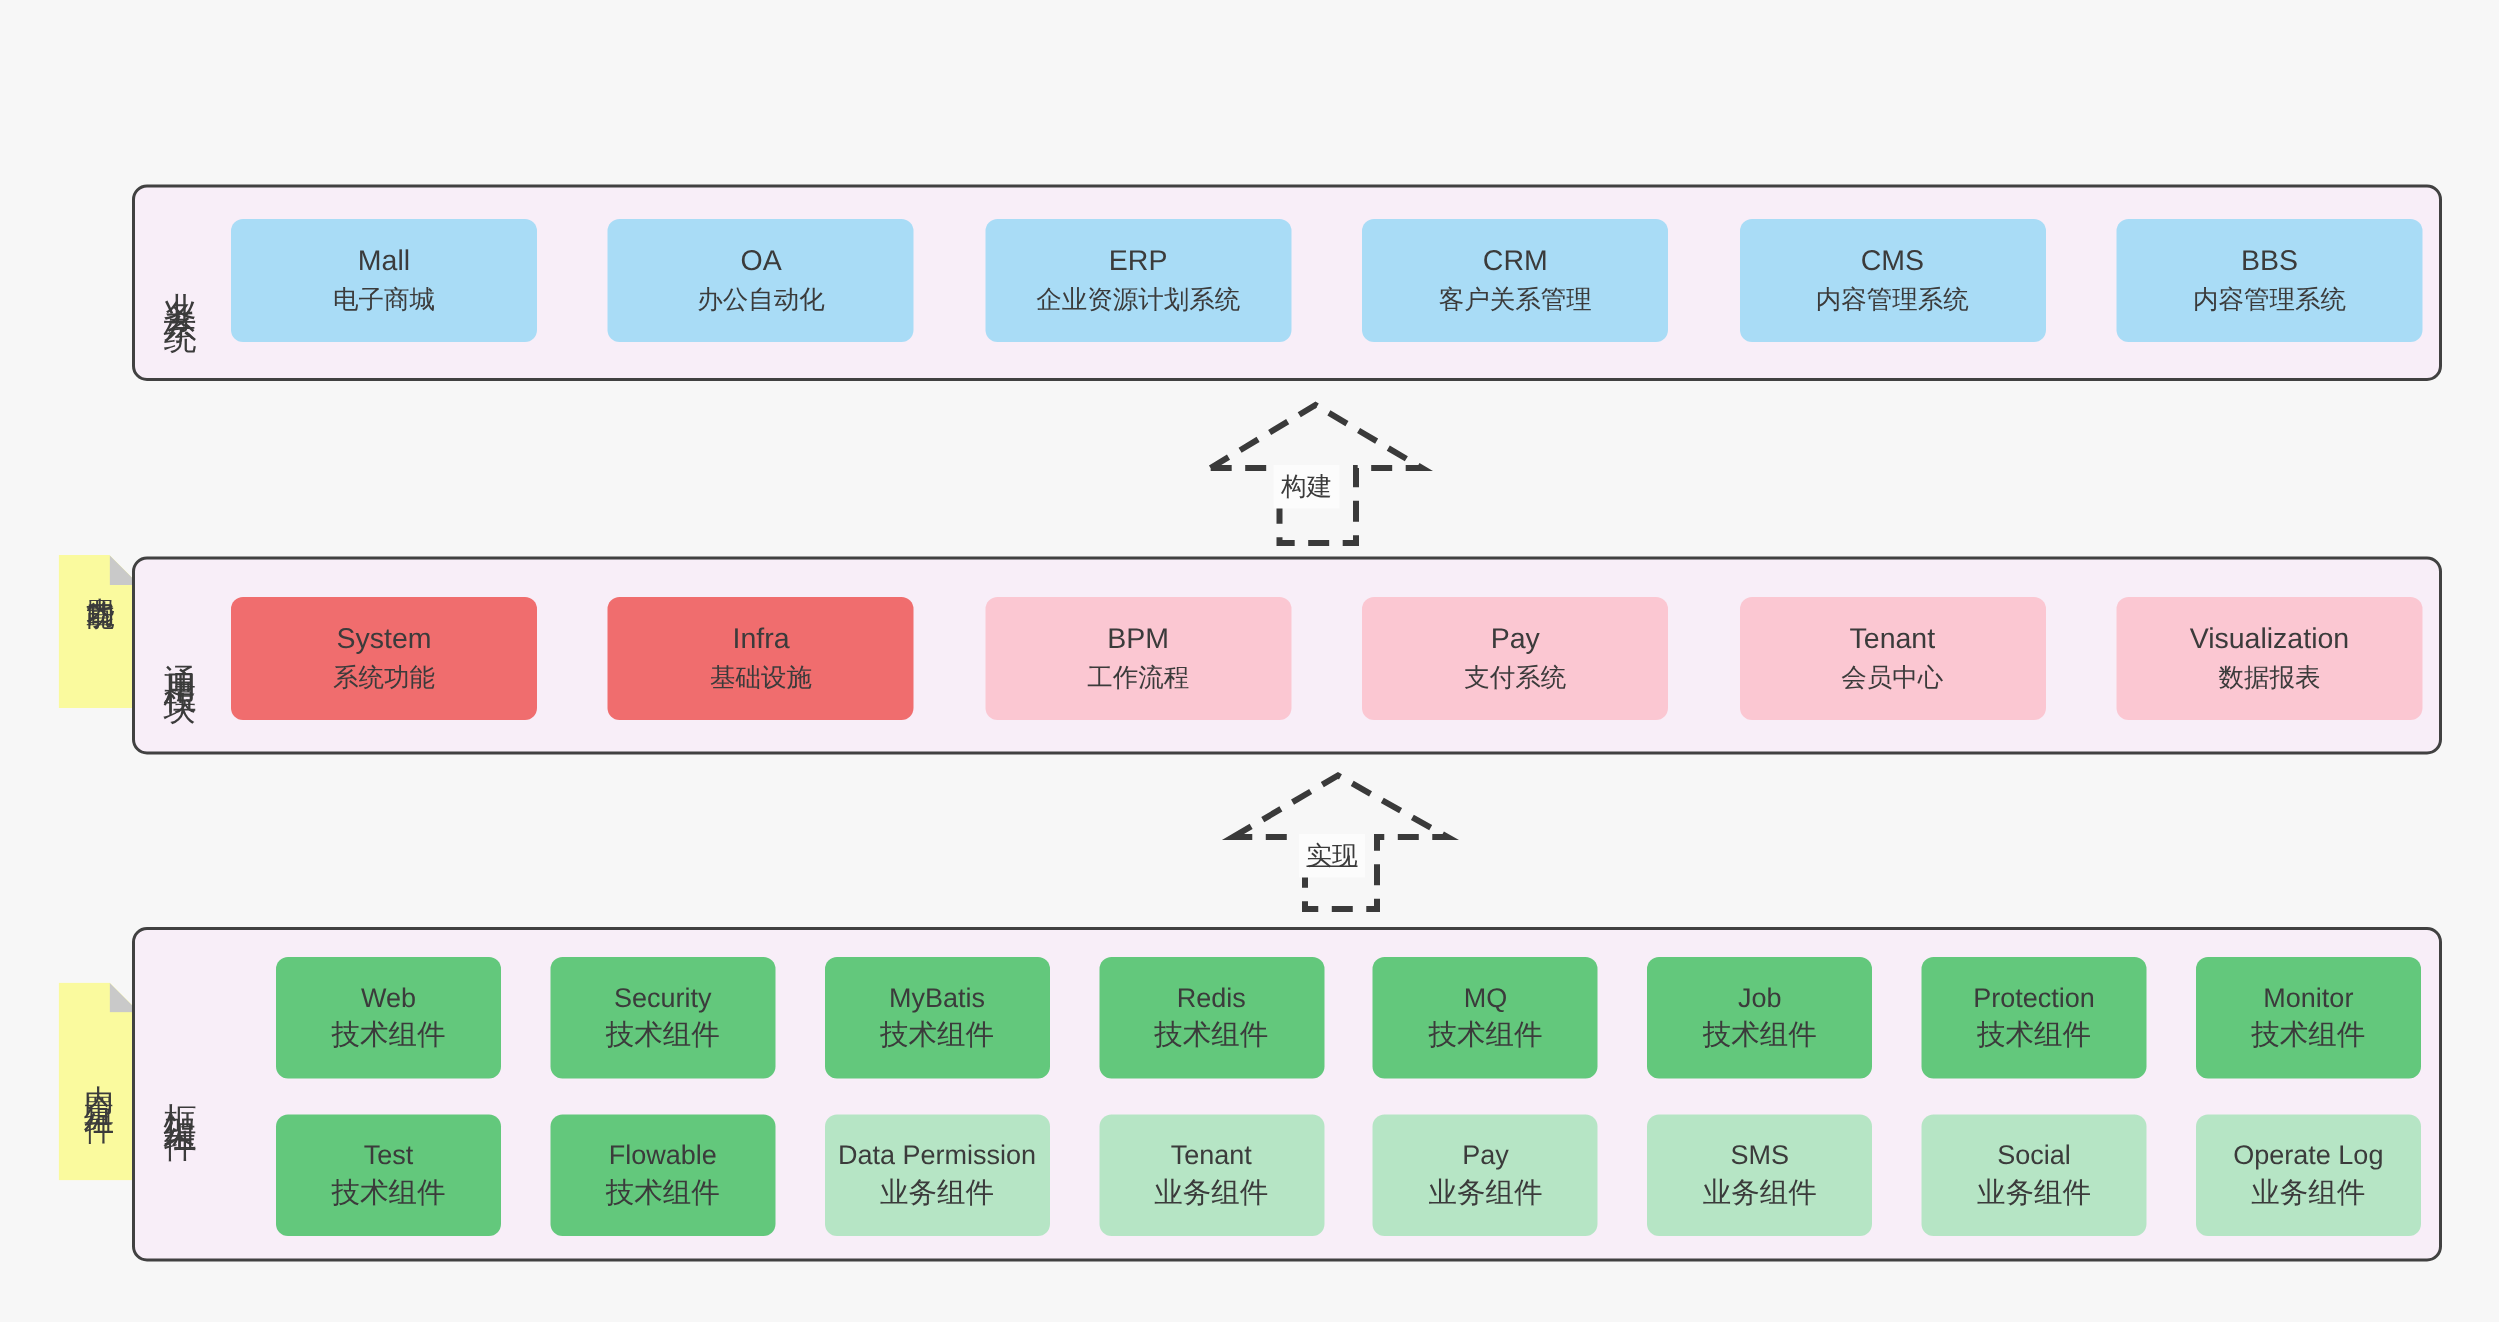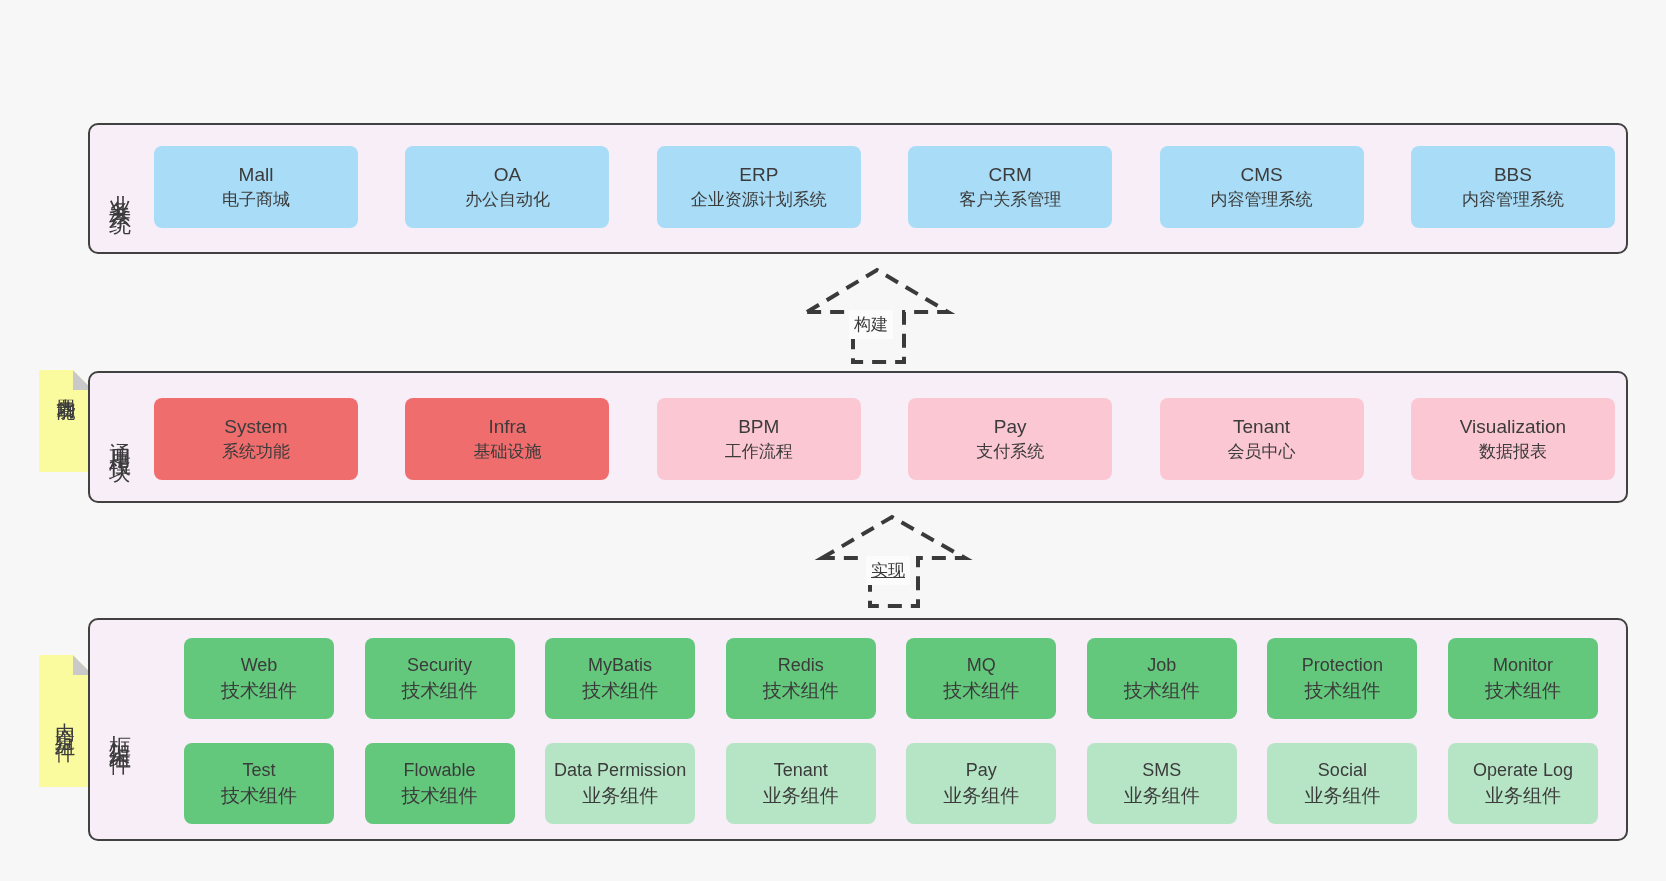--- a/index.html
+++ b/index.html
@@ -24,21 +24,21 @@
   .vlabel{
     position:absolute;left:8px;top:0;height:100%;width:44px;
     display:flex;align-items:center;justify-content:center;
     writing-mode:vertical-rl;text-orientation:upright;
     font-size:22px;letter-spacing:6px;color:var(--text,#3b3b3b);
   }
 
   .boxes{position:absolute;left:64px;right:11px;display:flex;justify-content:space-between;}
   .band-top .boxes{top:21px;}
   .band-mid .boxes{top:25px;}
-  .band-bot .boxes{right:28px;padding-left:30px;}
+  .band-bot .boxes{right:12px;padding-left:30px;}
   .band-bot .boxes.row1{top:18px;}
   .band-bot .boxes.row2{top:123px;}
 
   .box{
     height:82px;border-radius:8px;
     display:flex;flex-direction:column;align-items:center;justify-content:center;
     text-align:center;line-height:1.3;color:var(--text,#3b3b3b);
   }
   .band-top .box,.band-mid .box{width:204px;}
   .band-bot .box{width:150px;height:81px;padding:0 6px;box-sizing:border-box;line-height:1.25;}

